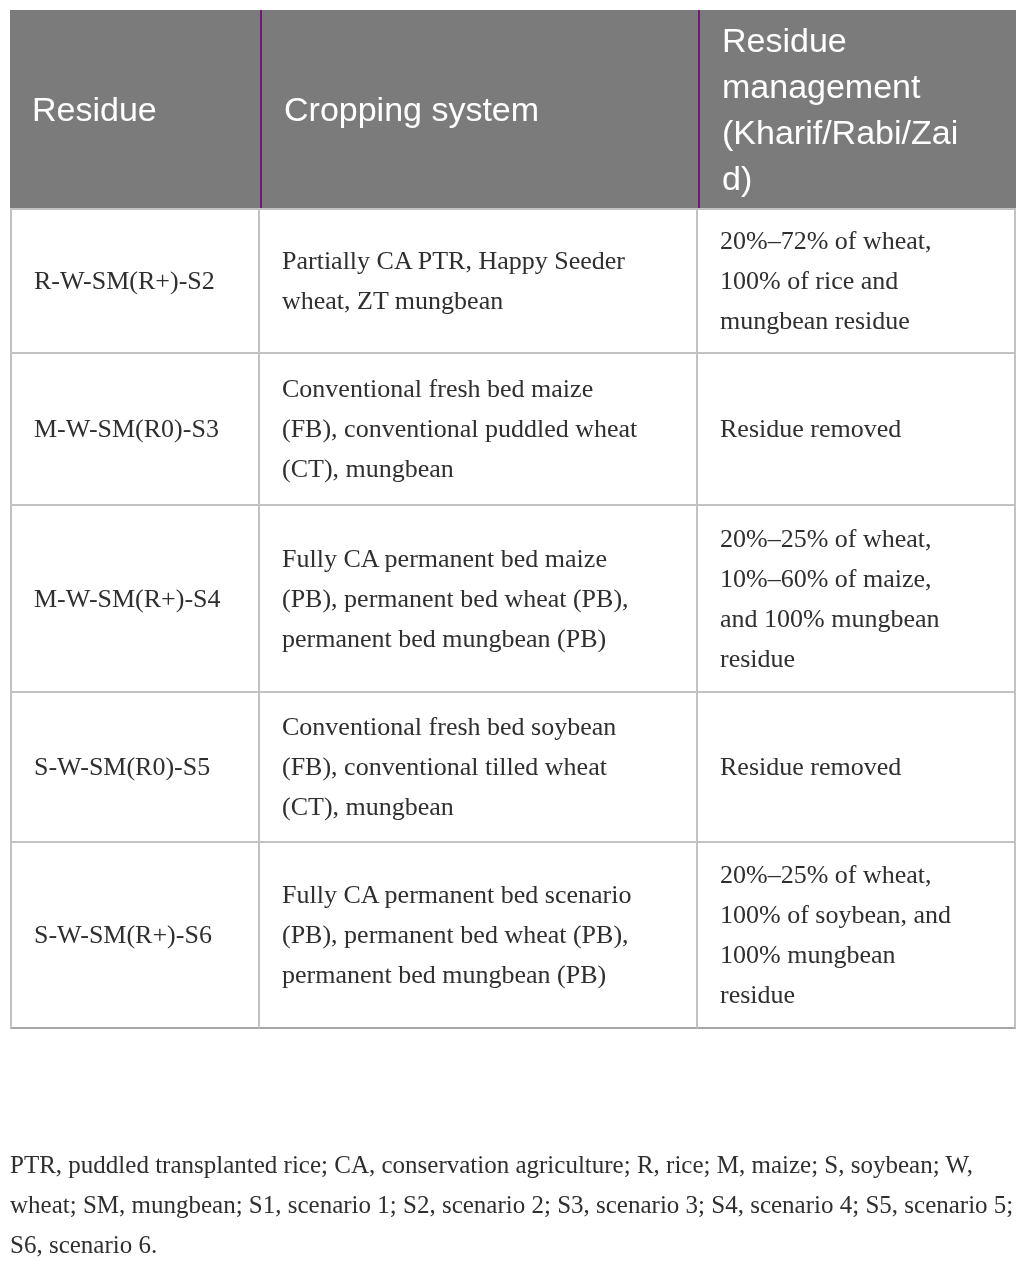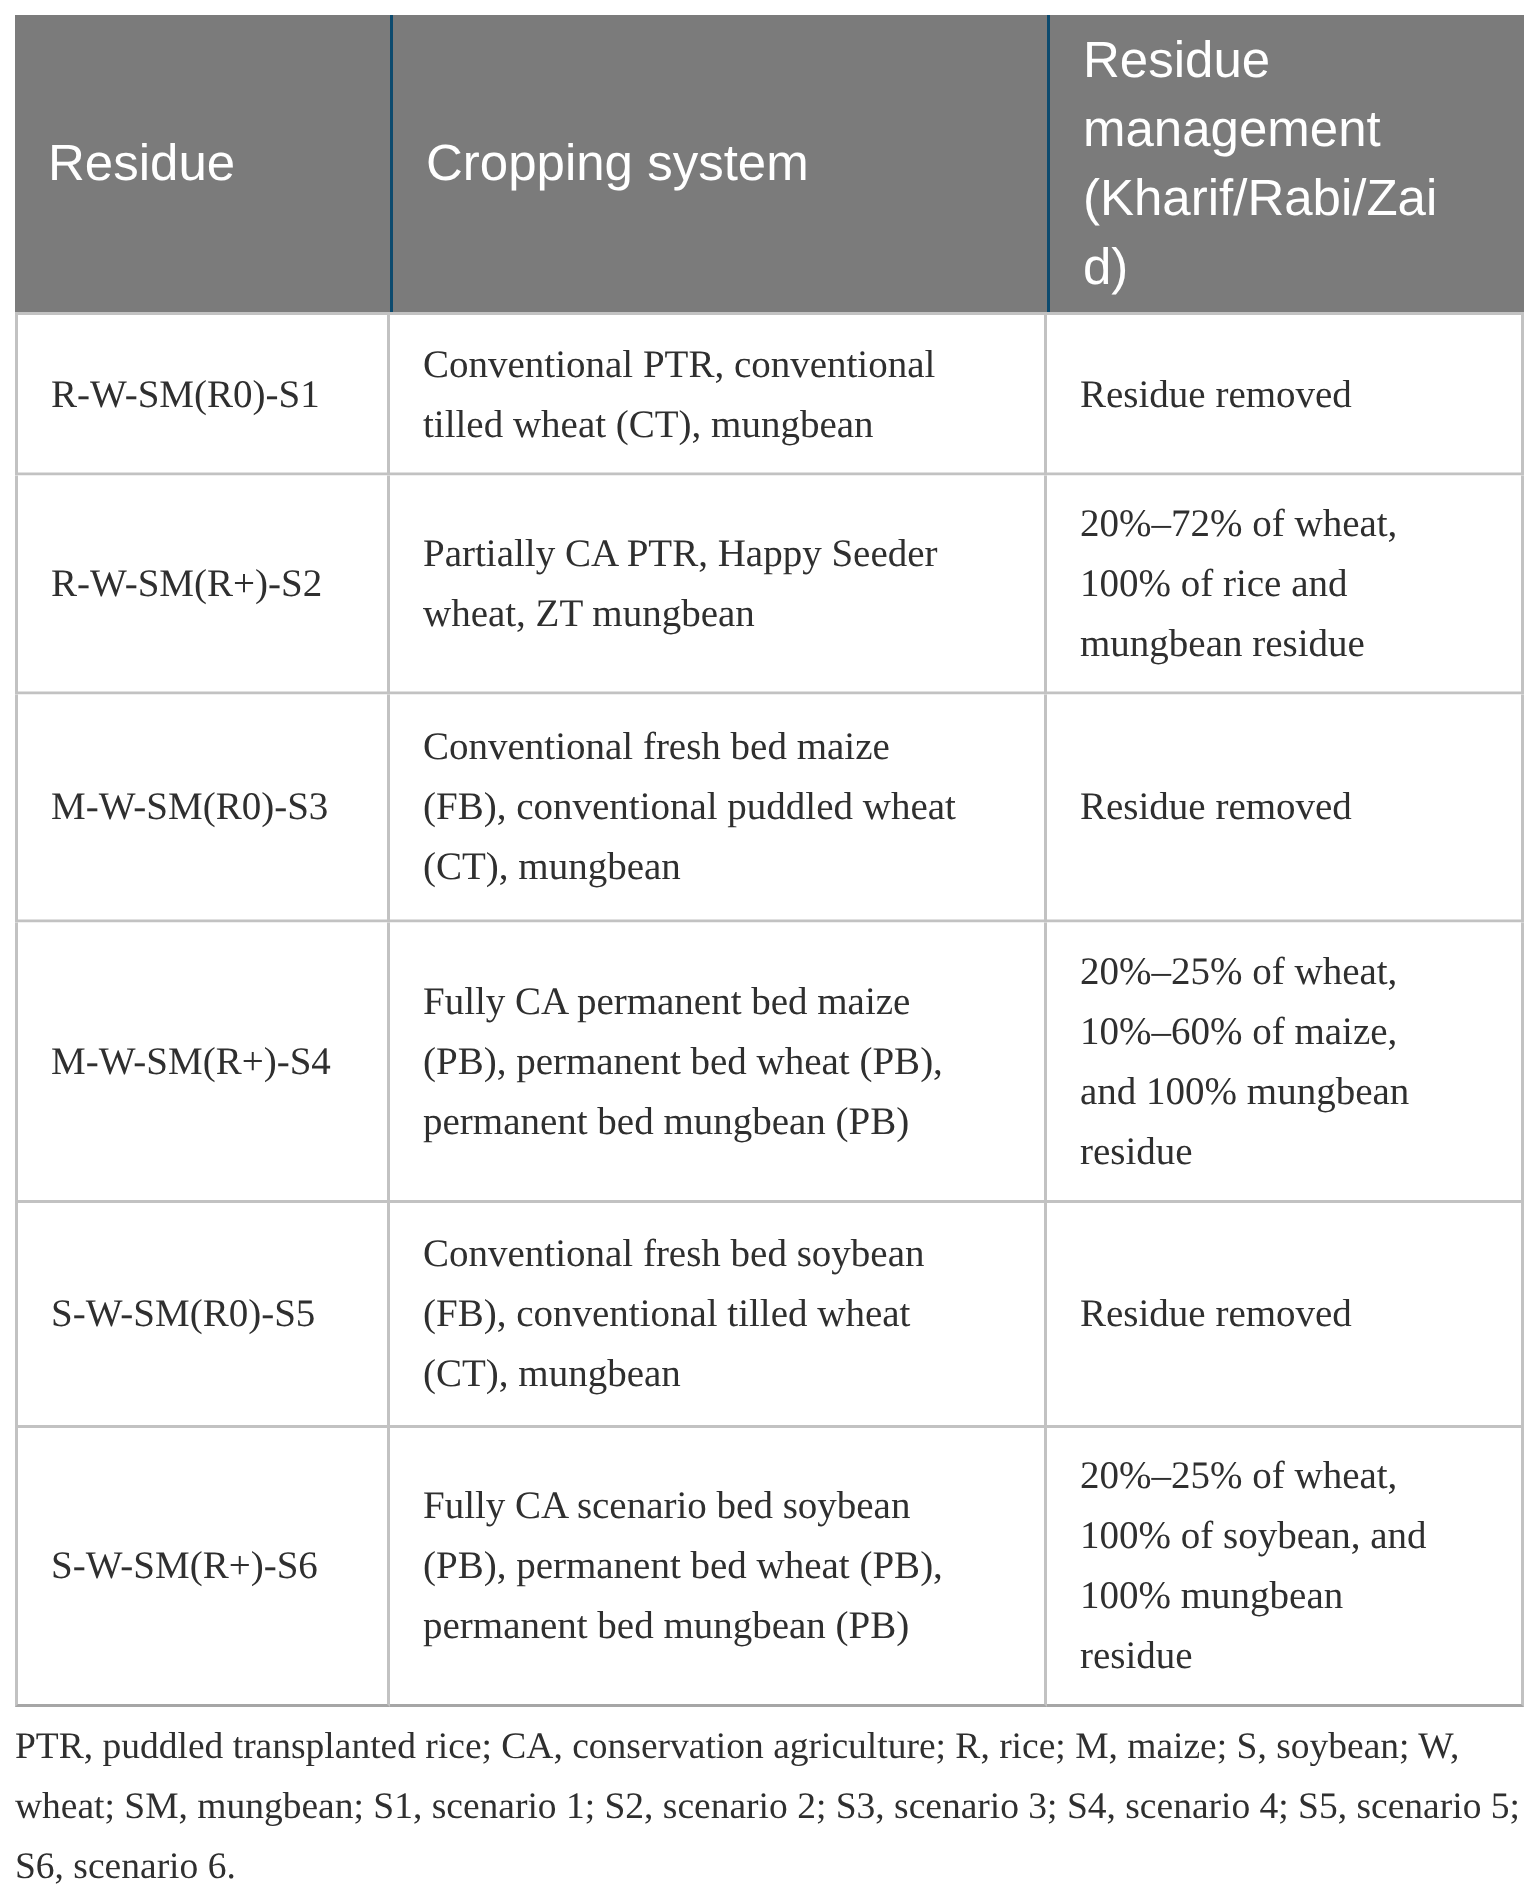--- a/index.html
+++ b/index.html
@@ -29,21 +29,21 @@
   thead th {
     background: #7b7b7b;
     color: #ffffff;
     font-family: "Liberation Sans", sans-serif;
     font-size: 34px;
     font-weight: 400;
     line-height: 46px;
     padding: 0 0 0 22px;
     border: none;
   }
-  thead th + th { border-left: 2px solid #0c4a6e; }
+  thead th + th { border-left: 2px solid #701a75; }
 
   tbody td {
     font-family: "Liberation Serif", serif;
     font-size: 26px;
     line-height: 40px;
     color: #2f2f2f;
     padding: 0 0 0 22px;
     border-right: 2px solid #c2c2c2;
     border-bottom: 2px solid #c2c2c2;
     background: #ffffff;
@@ -96,31 +96,20 @@
         </th>
         <th>
           <span class="hspan">Cropping system</span>
         </th>
         <th>
           <span class="hspan hspan-res">Residue management (Kharif/Rabi/Zaid)</span>
         </th>
       </tr>
     </thead>
     <tbody>
-      <tr class="row-1">
-        <td>
-            <span class="cell">R-W-SM(R0)-S1</span>
-          </td>
-        <td>
-            <span class="cell cell-crop">Conventional PTR, conventional tilled wheat (CT), mungbean</span>
-          </td>
-        <td>
-            <span class="cell cell-res">Residue removed</span>
-          </td>
-      </tr>
       <tr class="row-2">
         <td>
             <span class="cell">R-W-SM(R+)-S2</span>
           </td>
         <td>
             <span class="cell cell-crop">Partially CA PTR, Happy Seeder wheat, ZT mungbean</span>
           </td>
         <td>
             <span class="cell cell-res">20%–72% of wheat, 100% of rice and mungbean residue</span>
           </td>
@@ -156,21 +145,21 @@
           </td>
         <td>
             <span class="cell cell-res">Residue removed</span>
           </td>
       </tr>
       <tr class="row-6">
         <td>
             <span class="cell">S-W-SM(R+)-S6</span>
           </td>
         <td>
-            <span class="cell cell-crop">Fully CA scenario bed soybean (PB), permanent bed wheat (PB), permanent bed mungbean (PB)</span>
+            <span class="cell cell-crop">Fully CA permanent bed scenario (PB), permanent bed wheat (PB), permanent bed mungbean (PB)</span>
           </td>
         <td>
             <span class="cell cell-res">20%–25% of wheat, 100% of soybean, and 100% mungbean residue</span>
           </td>
       </tr>
     </tbody>
   </table>
 
   <p class="footnote">PTR, puddled transplanted rice; CA, conservation agriculture; R, rice; M, maize; S, soybean; W, wheat; SM, mungbean; S1, scenario 1; S2, scenario 2; S3, scenario 3; S4, scenario 4; S5, scenario 5; S6, scenario 6.</p>
 

